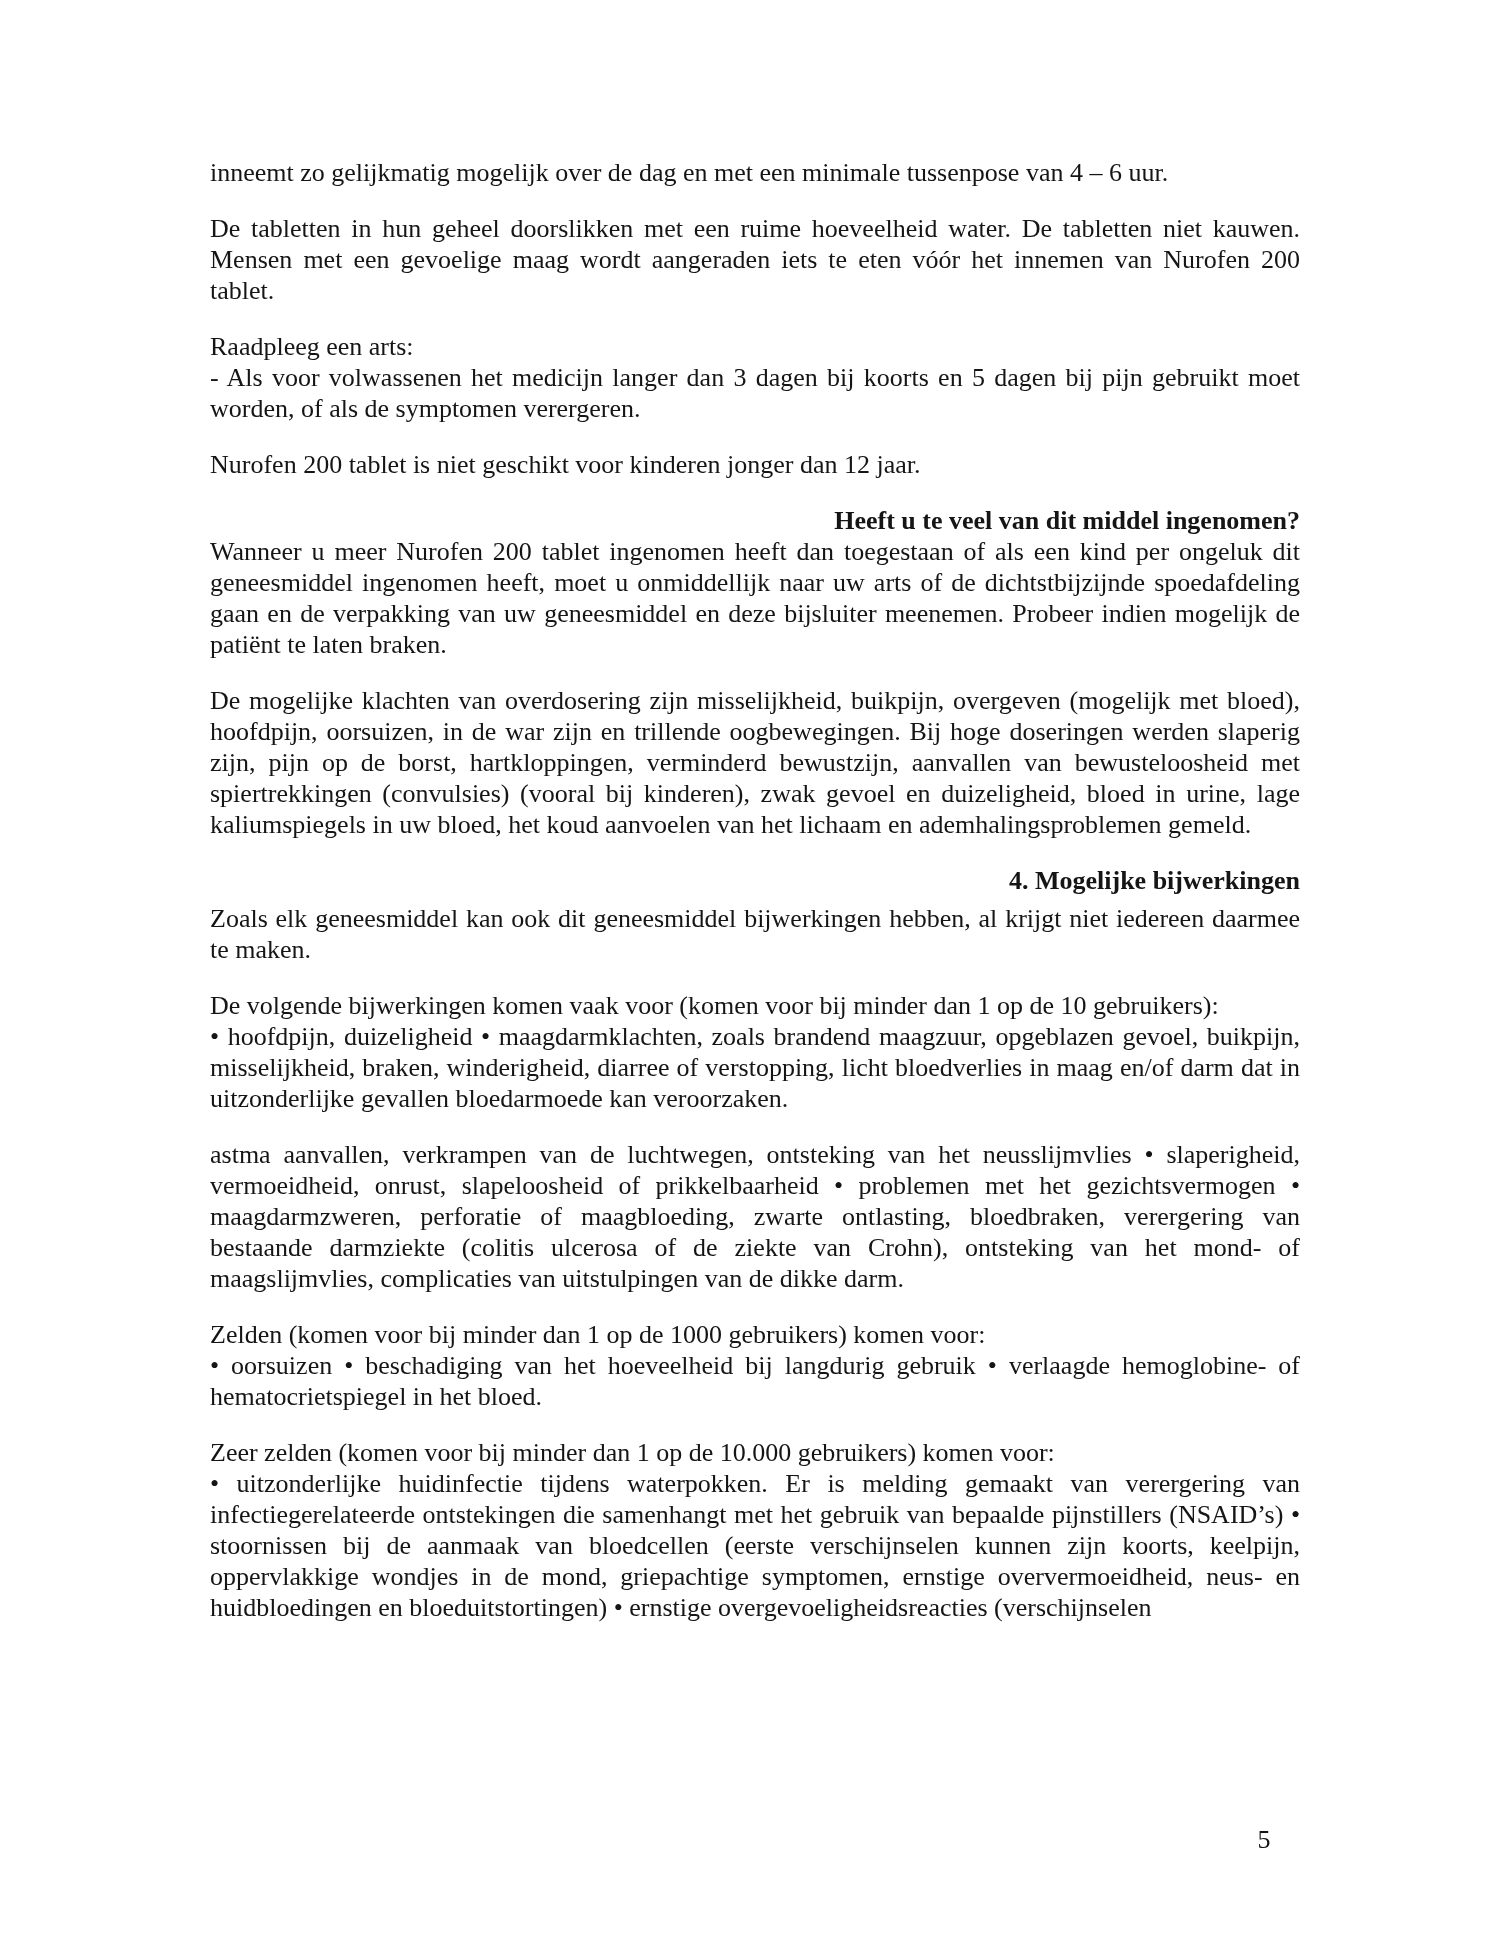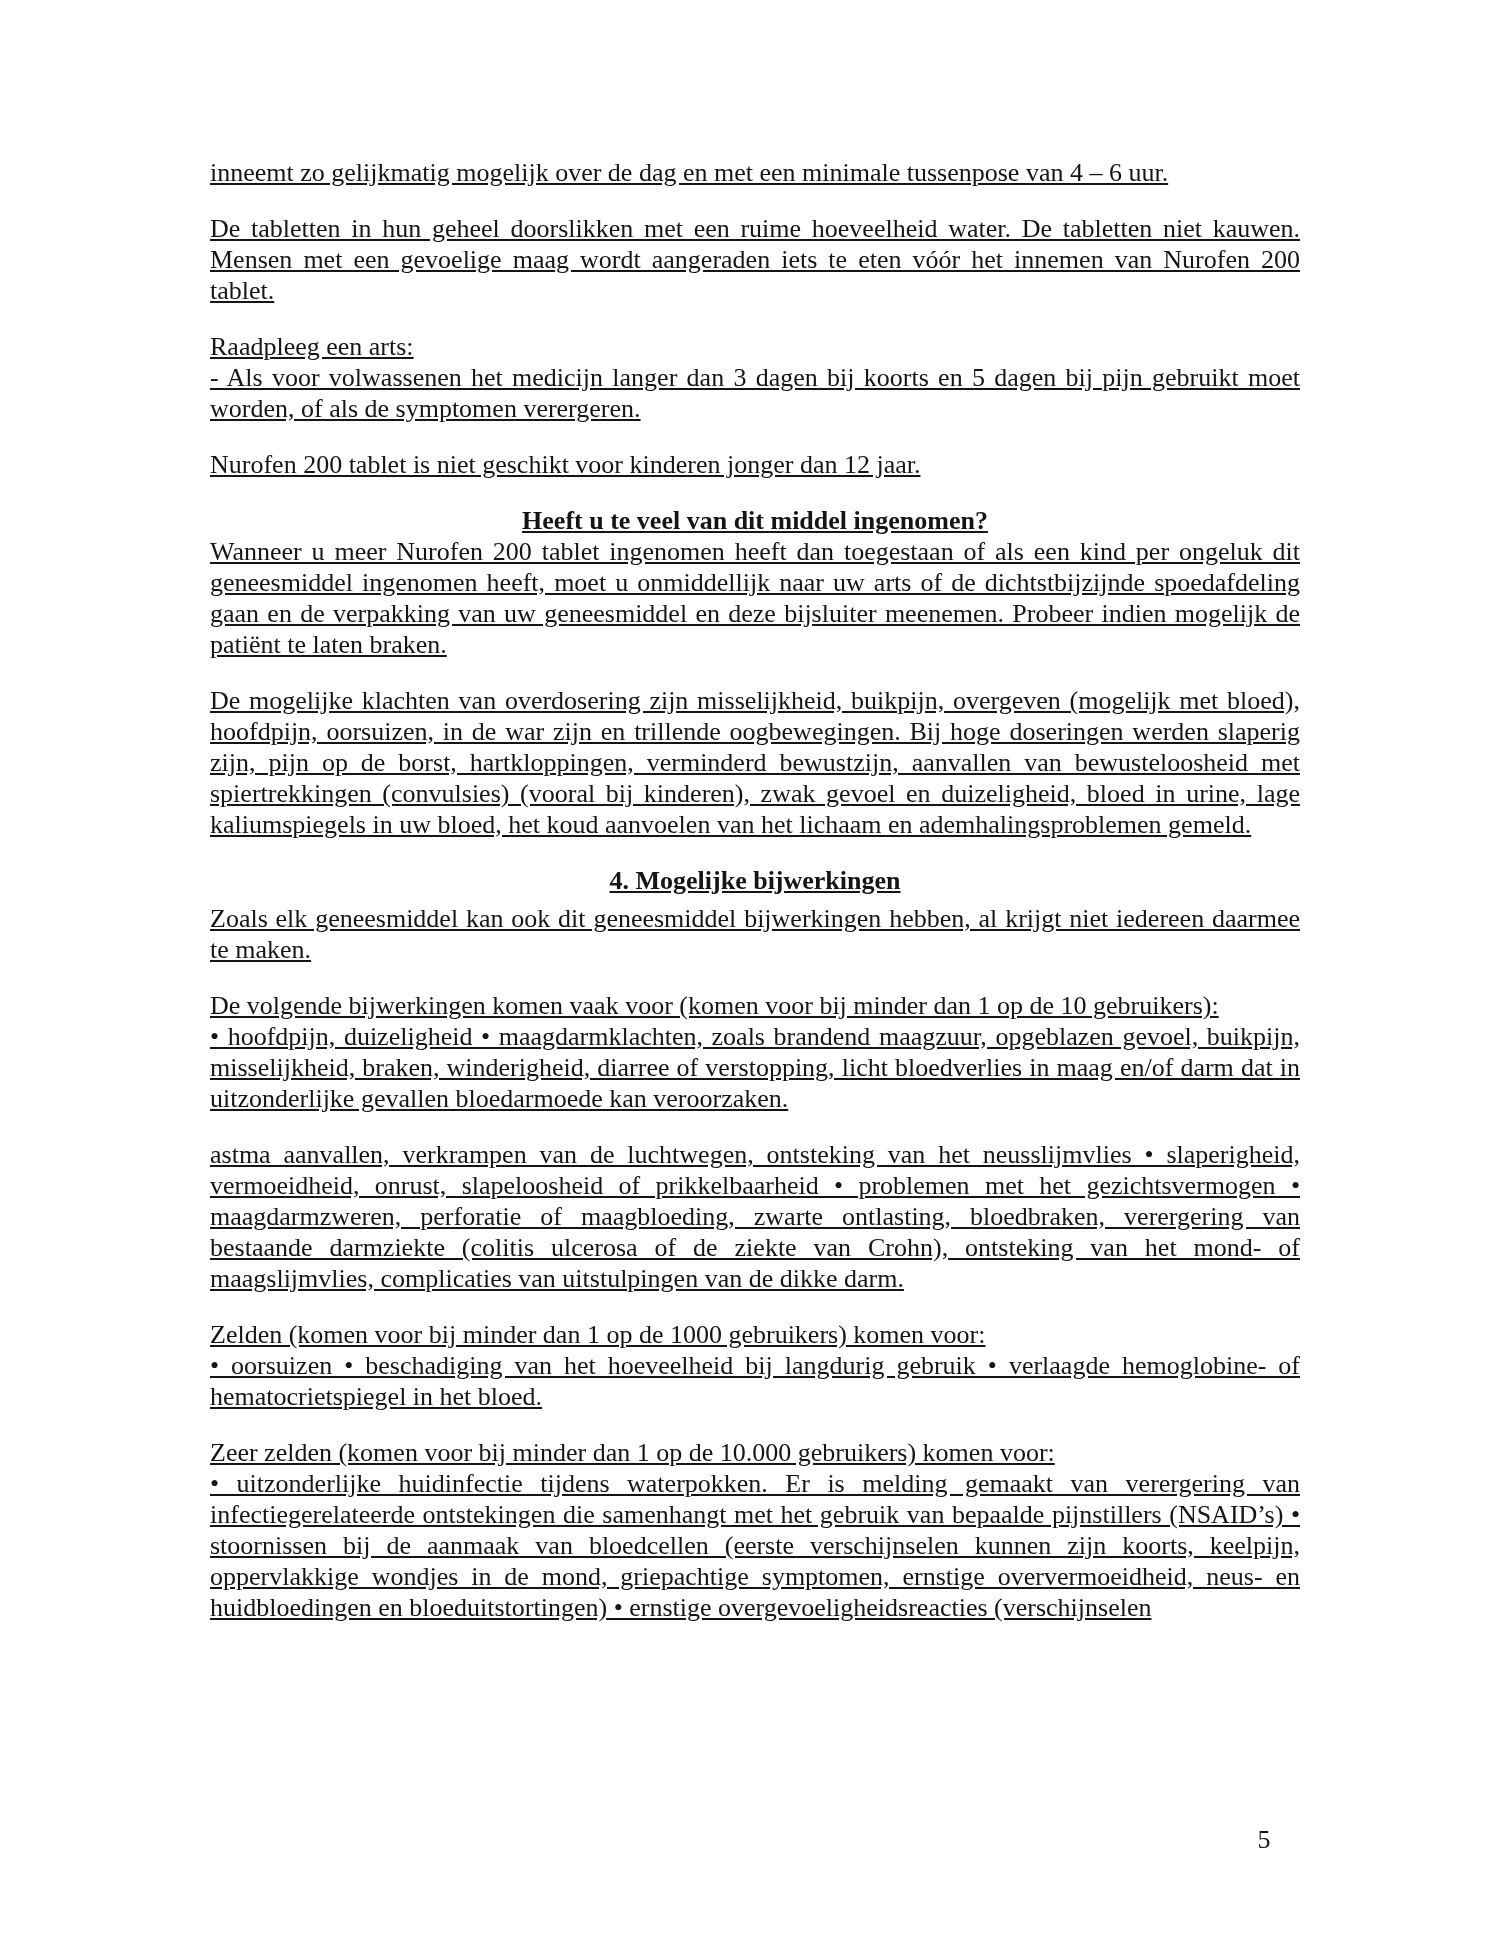--- a/index.html
+++ b/index.html
@@ -33,25 +33,24 @@
     font-weight: bold;
   }
   .block.section-heading {
     margin-top: 6px;
     margin-bottom: 7px;
     font-weight: bold;
   }
   .tline {
     text-align: justify;
     text-justify: inter-word;
-    text-decoration: underline;
   }
   .section-heading .tline,
   .sub-heading .tline {
-    text-align: center;
+    text-align: right;
   }
   .page-number {
     position: absolute;
     left: 1244px;
     top: 1824px;
     width: 40px;
     font-size: 26px;
     line-height: 31px;
     text-align: center;
   }

